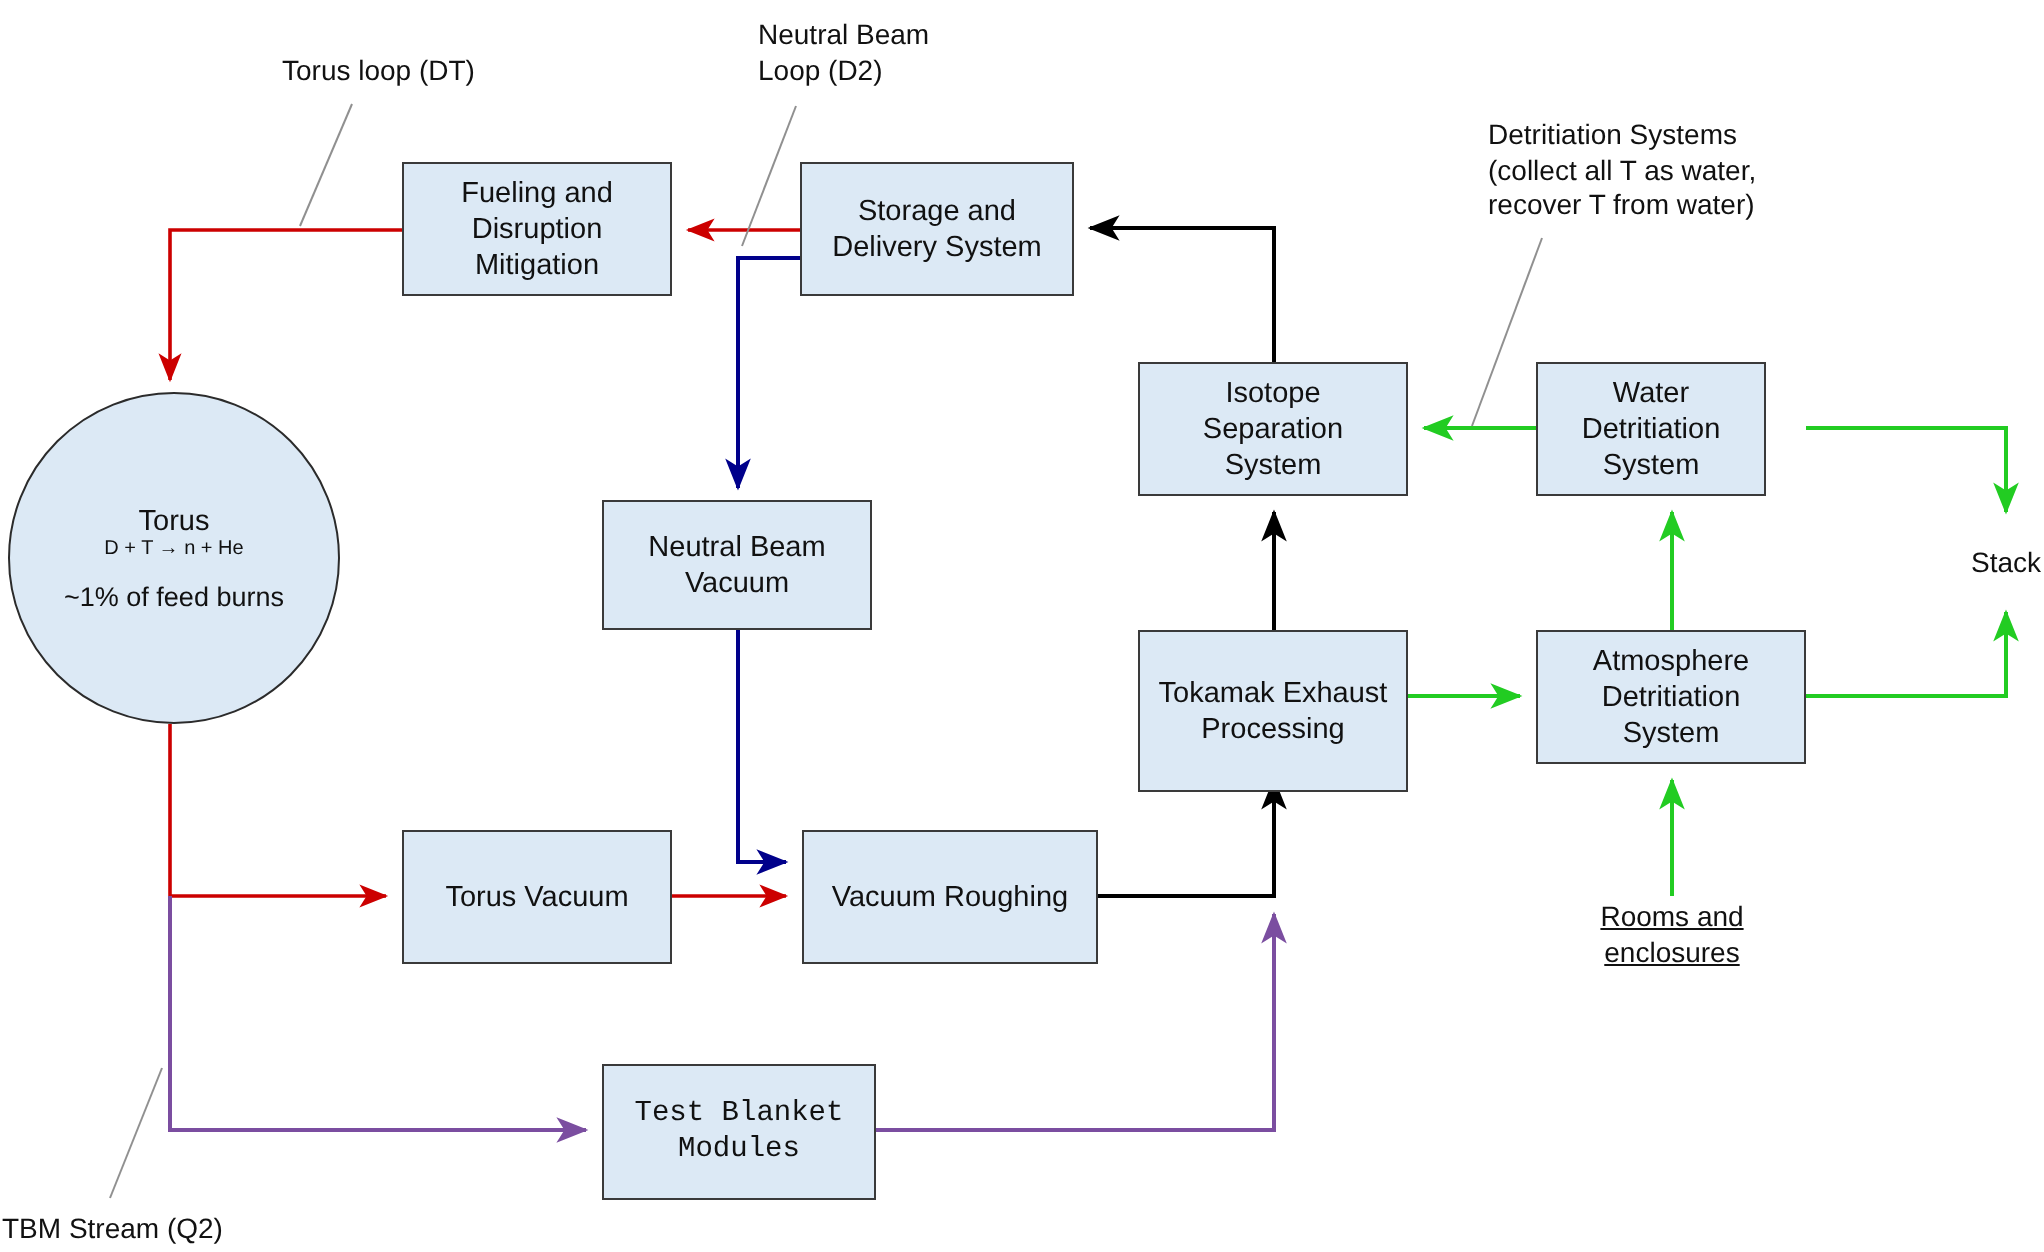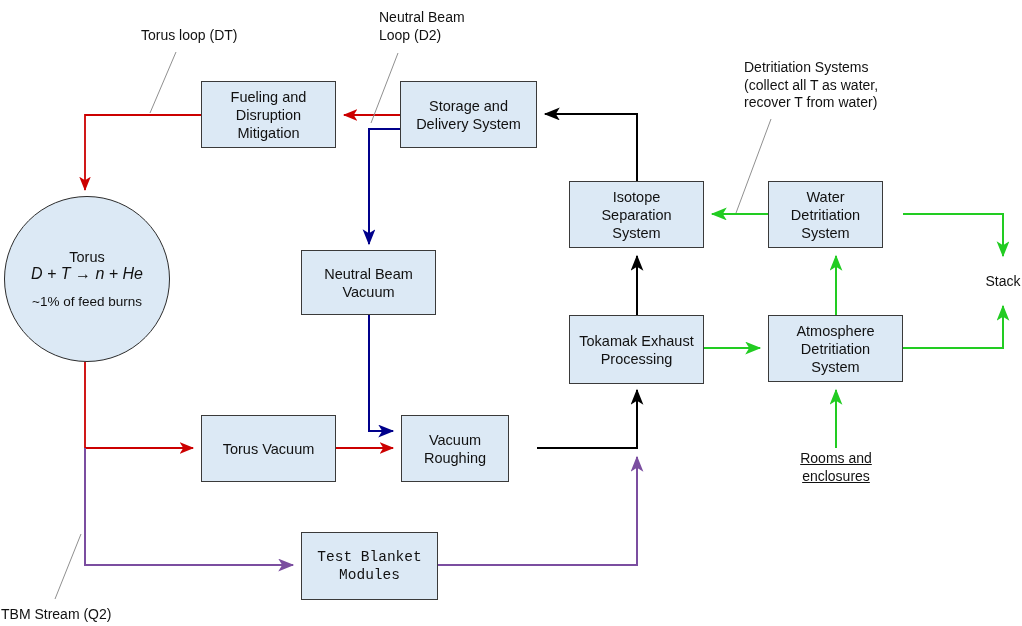--- a/index.html
+++ b/index.html
@@ -27,21 +27,21 @@
   .torus{
     position:absolute;
     background:#dce9f5;
     border:1.4px solid #2b2b2b;
     border-radius:50%;
     box-sizing:border-box;
     display:flex;flex-direction:column;align-items:center;justify-content:center;
     text-align:center;color:#111;z-index:3;
   }
   .torus .t1{font-size:14.5px;}
-  .torus .t2{font-size:16px;margin-bottom:11px;font-style:italic;}
+  .torus .t2{font-size:10px;margin-bottom:11px;}
   .torus .t3{font-size:13.5px;}
   .annot{
     position:absolute;color:#111;font-size:14px;line-height:17.5px;
     white-space:pre-line;z-index:4;
   }
   .small-annot{
     position:absolute;color:#111;font-size:14px;line-height:17.5px;
     text-align:center;white-space:pre-line;z-index:4;
   }
 </style>
@@ -116,36 +116,36 @@
 
   <div class="node" style="left:301px;top:250px;width:135px;height:65px;">
     <span class="lbl">Neutral Beam
 Vacuum</span>
   </div>
 
   <div class="node" style="left:201px;top:415px;width:135px;height:67px;">
     <span class="lbl">Torus Vacuum</span>
   </div>
 
-  <div class="node" style="left:401px;top:415px;width:108px;height:67px;">
+  <div class="node" style="left:401px;top:415px;width:148px;height:67px;text-align:right;">
     <span class="lbl">Vacuum Roughing</span>
   </div>
 
   <div class="node" style="left:301px;top:532px;width:137px;height:68px;font-family:Liberation Mono, monospace;">
     <span class="lbl">Test Blanket
 Modules</span>
   </div>
 
   <div class="node" style="left:569px;top:181px;width:135px;height:67px;text-align:center;">
     <span class="lbl">Isotope
 Separation
 System</span>
   </div>
 
-  <div class="node" style="left:569px;top:315px;width:135px;height:69px;">
+  <div class="node" style="left:569px;top:315px;width:135px;height:81px;">
     <span class="lbl">Tokamak Exhaust
 Processing</span>
   </div>
 
   <div class="node" style="left:768px;top:181px;width:115px;height:67px;">
     <span class="lbl">Water Detritiation
 System</span>
   </div>
 
   <div class="node" style="left:768px;top:315px;width:135px;height:67px;">

